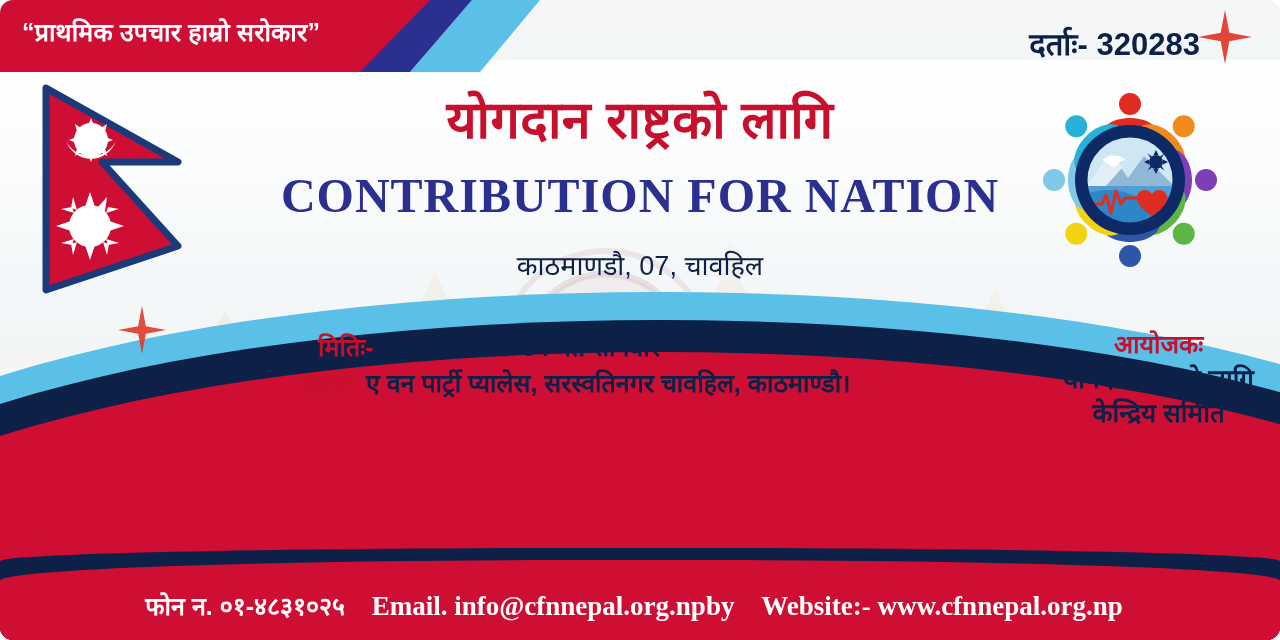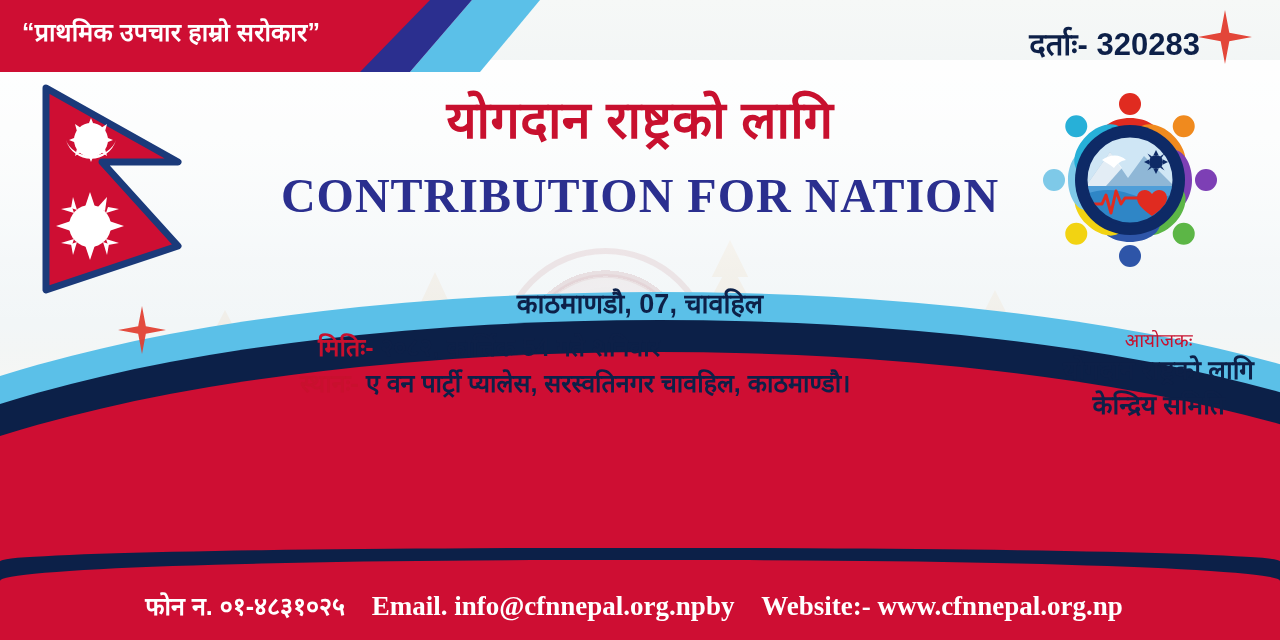--- a/index.html
+++ b/index.html
@@ -3,20 +3,21 @@
 <meta charset="utf-8">
 <style>
   html,body{margin:0;padding:0;background:#ffffff;}
   body{font-family:"Liberation Sans",sans-serif;}
 
   #banner{
     position:relative;
     width:1280px;height:640px;
     overflow:hidden;
     background:#f4f6f4;
+    border-radius:13px;
   }
 
   
   .bg-sky{
     position:absolute;left:0;top:0;width:1280px;height:640px;
     background:
       linear-gradient(to bottom,#f6f8f7 0%, #eef3f4 22%, #e7eef1 38%, #dfe9ec 50%, #e9eae2 62%, #f1efe6 78%, #f6f4ee 100%);
   }
   
   .temple{
@@ -164,21 +165,21 @@
     position:absolute;left:0;right:0;top:26px;text-align:center;
     color:#c8102e;font-size:52px;font-weight:700;letter-spacing:.5px;
   }
   .h-eng{
     position:absolute;left:0;right:0;top:112px;text-align:center;
     color:#2b2f8f;font-size:48px;font-weight:700;
     font-family:"Liberation Serif",serif;letter-spacing:1px;
   }
   .h-addr{
     position:absolute;left:0;right:0;top:190px;text-align:center;
-    color:#0d2048;font-size:27px;font-weight:700;margin-top:38px;
+    color:#0d2048;font-size:27px;font-weight:400;
   }
   .h-main{
     position:absolute;left:0;right:0;top:240px;text-align:center;
     color:#c8102e;font-size:60px;font-weight:700;letter-spacing:.5px;
   }
 
   
   .details{
     position:absolute;left:300px;top:330px;z-index:9;
     line-height:1.42;
@@ -186,21 +187,21 @@
   .d-row{font-size:25px;font-weight:700;color:#0d2048;white-space:nowrap;}
   .d-row .lbl{color:#c8102e;}
   .d-1{text-align:left;margin-left:18px;}
   .d-2{text-align:left;margin-left:18px;}
   .d-3{text-align:left;margin-left:0px;}
 
   .organizer{
     position:absolute;right:26px;top:328px;z-index:9;text-align:center;
     line-height:1.34;
   }
-  .o-lbl{color:#c8102e;font-size:19px;font-weight:400;}
+  .o-lbl{color:#c8102e;font-size:25px;font-weight:700;}
   .o-line{color:#0d2048;font-size:26px;font-weight:700;white-space:nowrap;}
 
   
   .footer-text{
     position:absolute;left:0;right:12px;top:588px;text-align:center;z-index:9;
     color:#ffffff;font-size:27px;font-weight:700;
     font-family:"Liberation Serif",serif;white-space:nowrap;
   }
   .footer-text .seg{margin:0 10px;}
   .footer-text .nep{font-family:"Liberation Sans",sans-serif;font-size:25px;}

